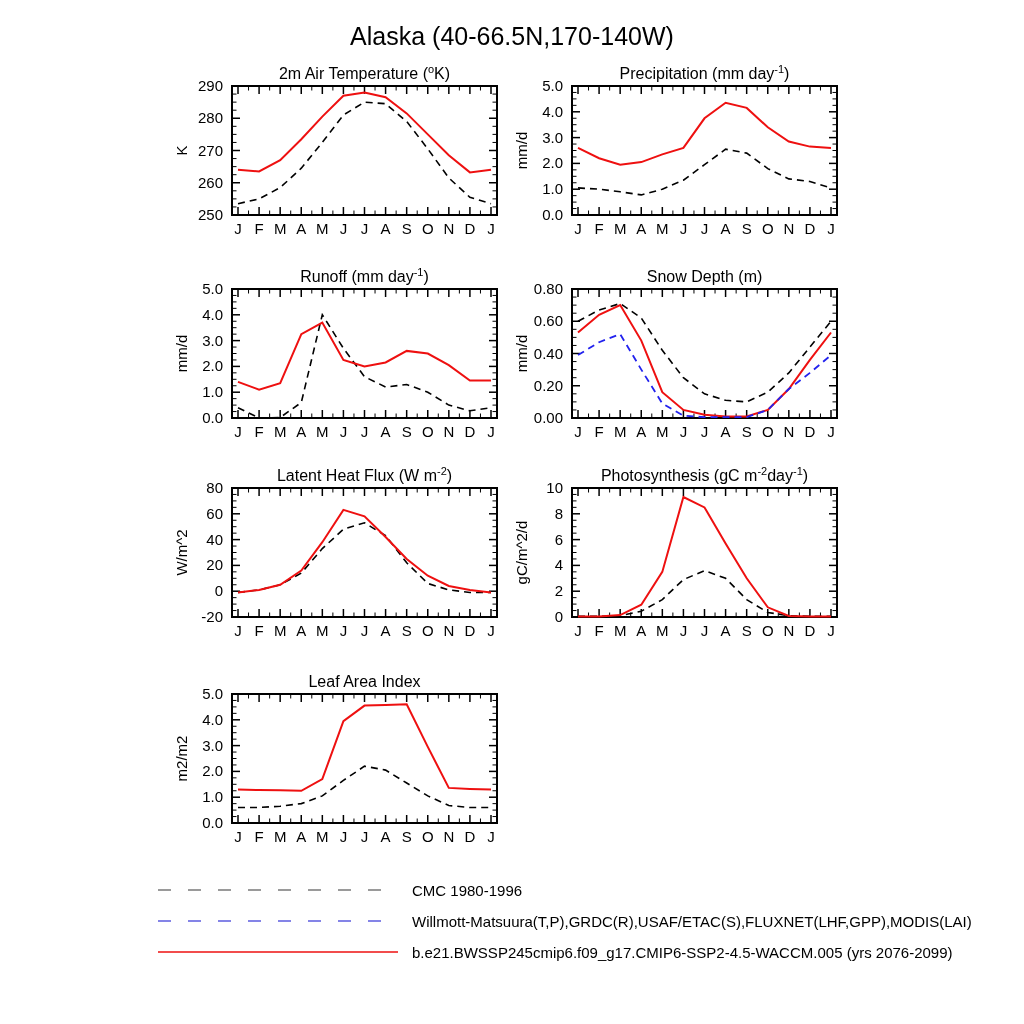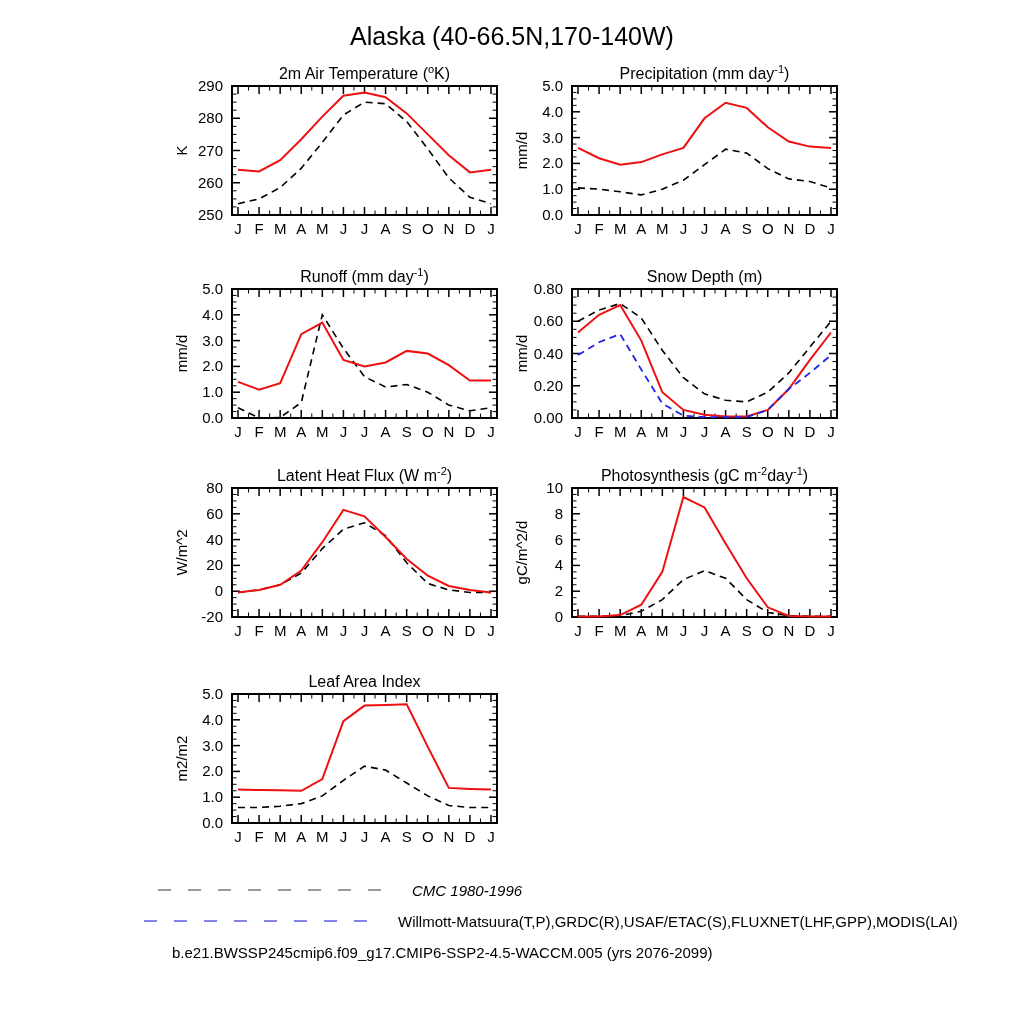--- a/index.html
+++ b/index.html
@@ -843,32 +843,32 @@
         <line x1="491" y1="815" x2="491" y2="823" stroke="#000" stroke-width="1.5"></line>
         <line x1="491" y1="694" x2="491" y2="702" stroke="#000" stroke-width="1.5"></line>
         <text x="491" y="842" font-family="&quot;Liberation Sans&quot;, sans-serif" fill="#000" text-anchor="middle" font-size="15px">J</text>
         <text x="187" y="758.5" font-family="&quot;Liberation Sans&quot;, sans-serif" fill="#000" text-anchor="middle" font-size="15px" transform="rotate(-90 187 758.5)">m2/m2</text>
         <text x="364.5" y="687" font-family="&quot;Liberation Sans&quot;, sans-serif" fill="#000" text-anchor="middle" font-size="16px"><tspan dy="0">Leaf Area Index</tspan></text>
         <polyline points="238.0,807.5 259.1,807.5 280.2,806.2 301.3,803.6 322.3,795.9 343.4,780.4 364.5,766.2 385.6,770.1 406.7,783.0 427.8,795.9 448.8,805.5 469.9,807.5 491.0,807.5" fill="none" stroke="#000000" stroke-width="1.6" stroke-linejoin="miter" stroke-dasharray="7 5"></polyline>
         <polyline points="238.0,789.5 259.1,790.0 280.2,790.2 301.3,790.8 322.3,779.1 343.4,721.1 364.5,705.6 385.6,705.1 406.7,704.3 427.8,746.9 448.8,787.9 469.9,788.9 491.0,789.5" fill="none" stroke="#ee1010" stroke-width="2" stroke-linejoin="miter"></polyline>
       </g>
     </svg>
   <div id="legend">
-      <div class="legend-row" style="left: 158px; top: 882px; font-style: italic;">
+      <div class="legend-row" style="left: 158px; top: 882px;">
         <svg width="240" height="12">
           <line x1="0" y1="6" x2="240" y2="6" stroke="#7a7a7a" stroke-width="1.4" stroke-dasharray="13 17"></line>
         </svg>
         <span class="legend-label">CMC 1980-1996</span>
       </div>
-      <div class="legend-row" style="left: 144px; top: 913px;">
+      <div class="legend-row" style="left: 158px; top: 913px;">
         <svg width="240" height="12">
           <line x1="0" y1="6" x2="240" y2="6" stroke="#5c5ce0" stroke-width="1.4" stroke-dasharray="13 17"></line>
         </svg>
         <span class="legend-label">Willmott-Matsuura(T,P),GRDC(R),USAF/ETAC(S),FLUXNET(LHF,GPP),MODIS(LAI)</span>
       </div>
-      <div class="legend-row" style="left: 158px; top: 944px; flex-direction: column;">
+      <div class="legend-row" style="left: 158px; top: 944px;">
         <svg width="240" height="12">
           <line x1="0" y1="6" x2="240" y2="6" stroke="#ee1010" stroke-width="1.4"></line>
         </svg>
         <span class="legend-label">b.e21.BWSSP245cmip6.f09_g17.CMIP6-SSP2-4.5-WACCM.005 (yrs 2076-2099)</span>
       </div>
     </div>
 </div>
 
 </body></html>

